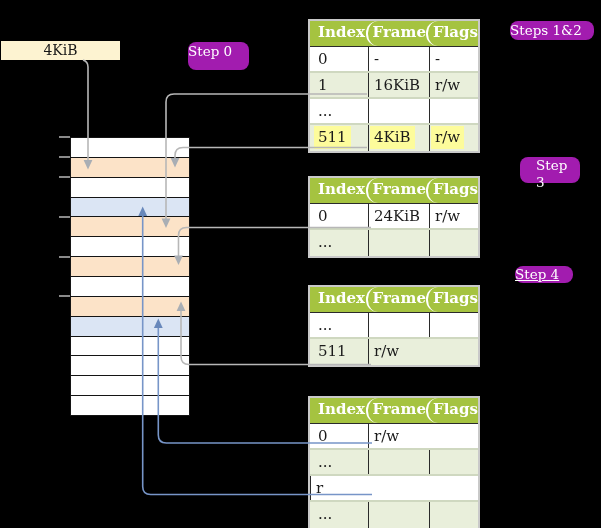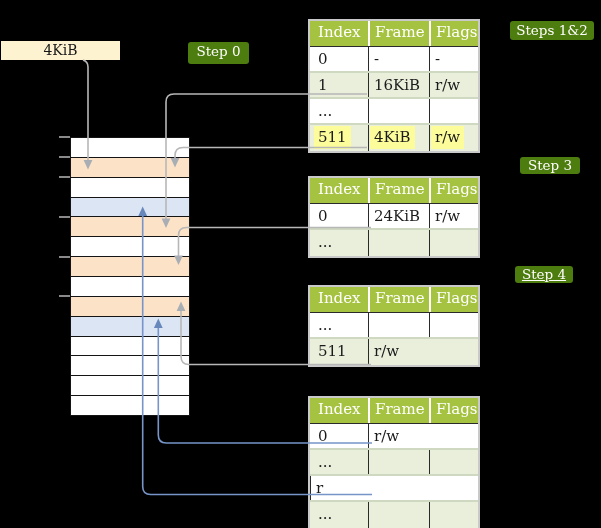--- a/index.html
+++ b/index.html
@@ -13,27 +13,27 @@
 
   
   .size-box {
     position:absolute; left:1px; top:41px; width:119px; height:19px;
     background:#fdf3d1; color:#161616; font-size:14px;
     text-align:center; line-height:19px; box-sizing:border-box;
   }
 
   
   .badge {
-    position:absolute; background:#4d7c0f; color:#fff;
-    font-size:13.5px; text-align:center; border-radius:3px;
+    position:absolute; background:#a21caf; color:#fff;
+    font-size:13.5px; text-align:left; border-radius:8px;
     box-sizing:border-box;
   }
-  .badge.b0  { left:188px; top:42px;  width:61px; height:22px; line-height:18px; }
+  .badge.b0  { left:188px; top:42px;  width:61px; height:28px; line-height:18px; }
   .badge.b12 { left:510px; top:21px;  width:84px; height:19px; line-height:19px; }
-  .badge.b3  { left:520px; top:157px; width:60px; height:17px; line-height:17px; }
+  .badge.b3  { left:520px; top:157px; width:60px; height:26px; line-height:17px;padding-left:16px; }
   .badge.b4  { left:515px; top:266px; width:58px; height:17px; line-height:17px;text-decoration:underline; }
 
   
   .mem-col {
     position:absolute; left:70px; top:137px; width:120px; height:279px;
     box-sizing:border-box; border:1px solid #141414; background:#fff;
     display:flex; flex-direction:column;
   }
   .mem-row { flex:1 1 0; border-bottom:1px solid #141414; }
   .mem-row:last-child { border-bottom:none; }
@@ -50,22 +50,23 @@
     position:absolute; left:308px; width:172px;
     box-sizing:border-box; background:#fff;
     border:2px solid #c9c9c9;
     font-size:15px; color:#1b1b1b;
   }
   .thead {
     display:flex; height:26px; background:#a5c340;
     border-bottom:1px solid #2a2a2a; box-sizing:border-box;
   }
   .th {
-    box-sizing:border-box; color:#ffffff; font-weight:normal;
+    box-sizing:border-box; color:#ffffff; font-weight:bold;
     padding-top:2px;
+    border-radius:12px;
   }
   .trow {
     display:flex; height:26px; box-sizing:border-box;
     border-bottom:2px solid #cfd8c0;
   }
   .trow:last-child { border-bottom:none; }
   .trow.alt { background:#e9efdb; }
   .td { box-sizing:border-box; padding-top:3px; }
   .c1 { width:58px; padding-left:8px; }
   .c2 { width:61px; padding-left:5px; }

